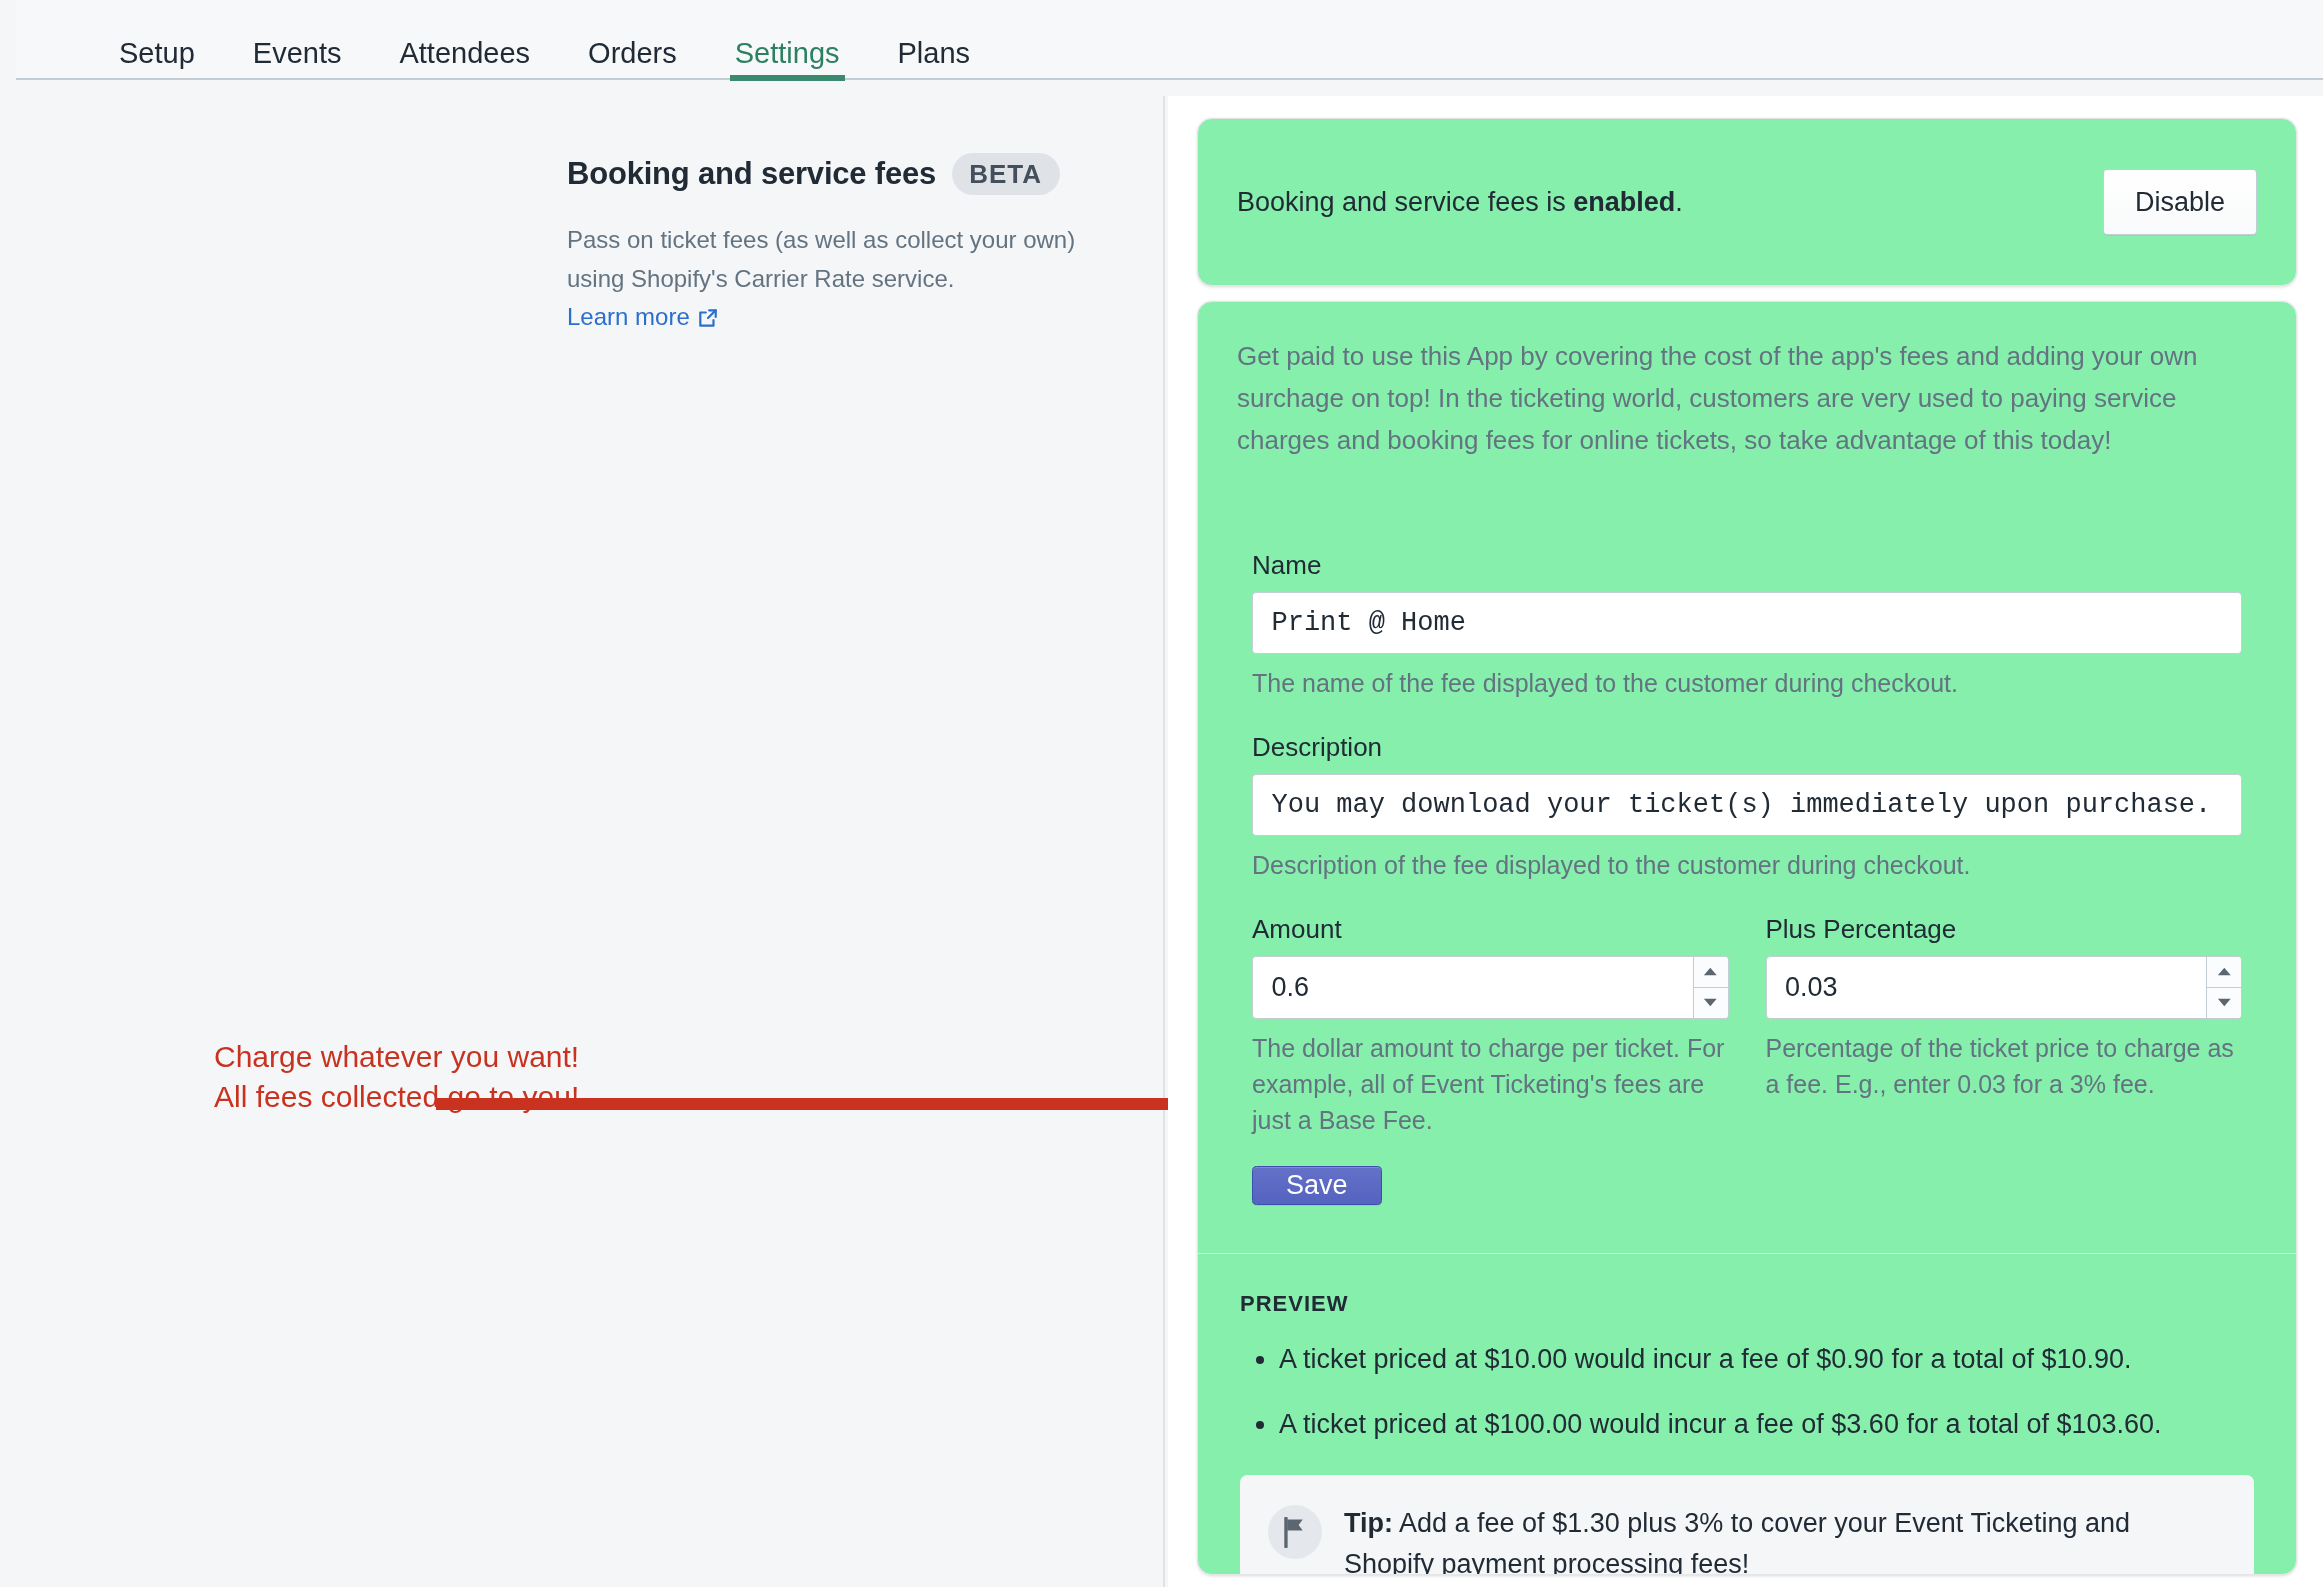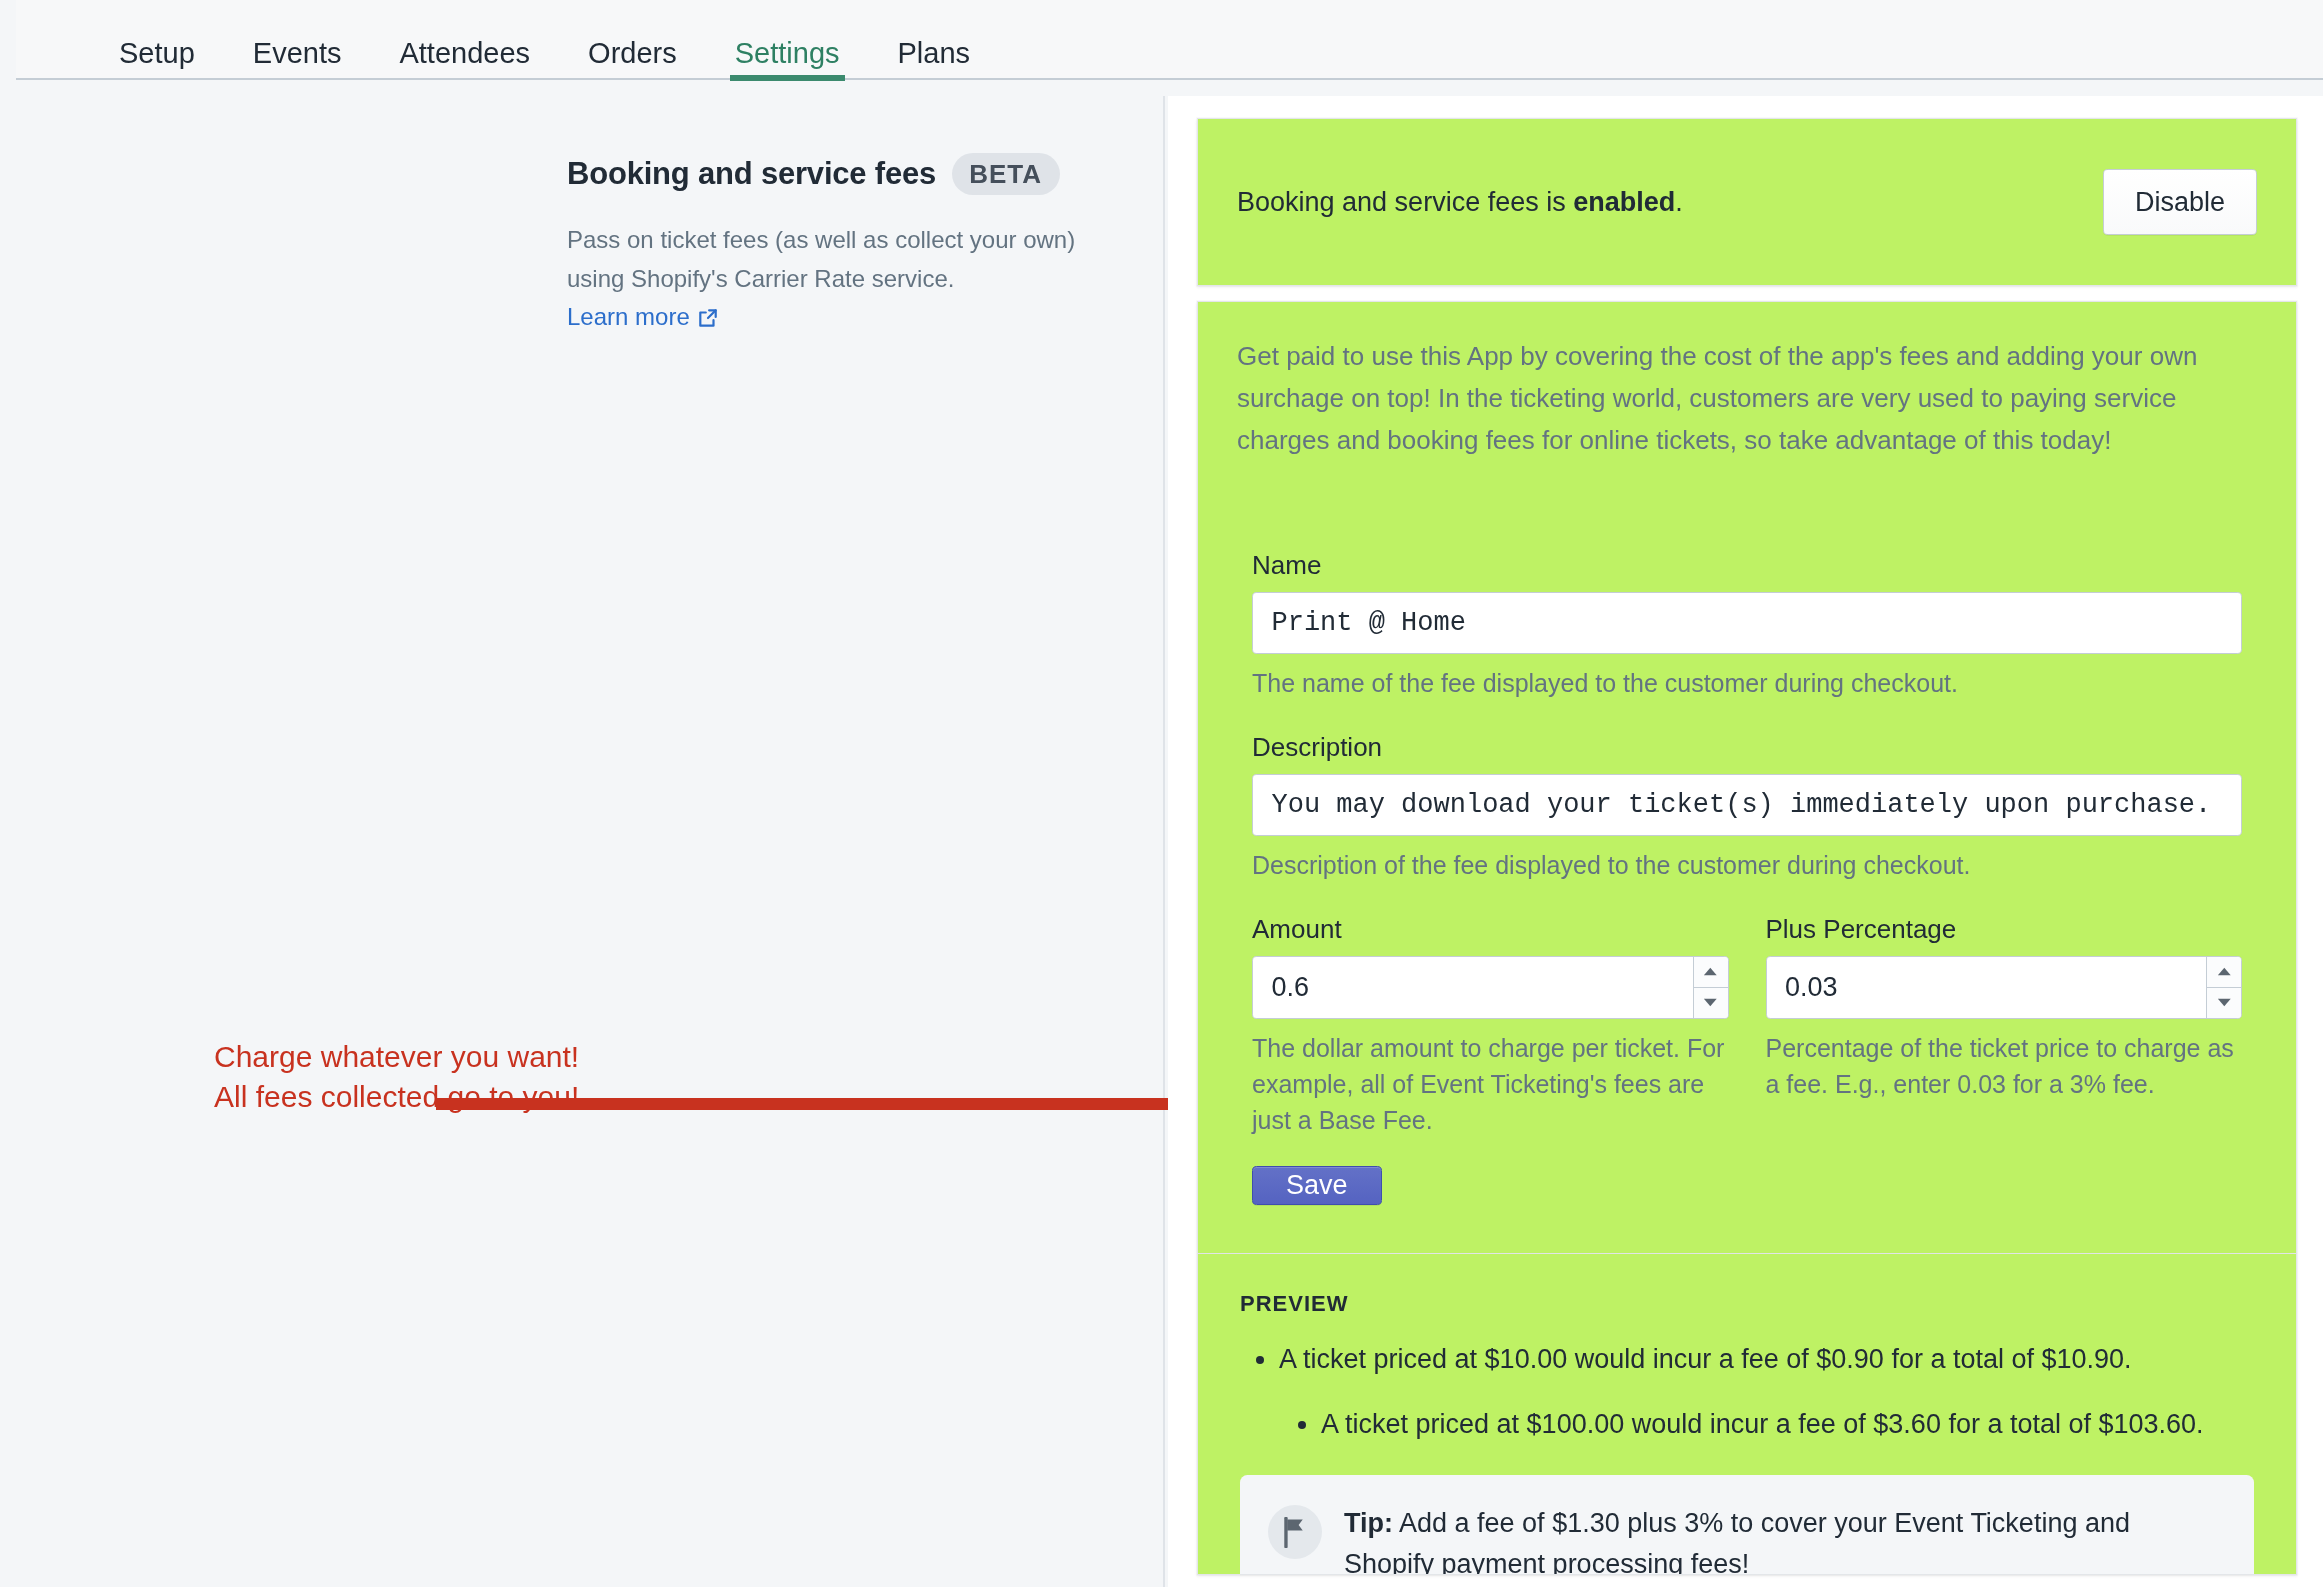--- a/index.html
+++ b/index.html
@@ -132,23 +132,23 @@
     white-space: pre-line;
   }
   .annotation-arrow {
     position: absolute;
     left: 222px;
     top: 29.5px;
   }
 
   
   .card {
-    background: #bef264;
+    background: #86efac;
     border: 0.9px solid #e3e6e9;
-    border-radius: 0;
+    border-radius: 15px;
     box-shadow: 0 0 0 0.9px rgba(63,63,68,0.03), 0 1.8px 2.8px 0 rgba(63,63,68,0.10);
   }
   .card-status {
     position: absolute;
     left: 29px;
     top: 22px;
     width: 1100px;
     height: 168px;
     display: flex;
     align-items: center;
@@ -281,21 +281,21 @@
   .preview-list {
     margin: 0;
     padding-left: 39px;
   }
   .preview-list li {
     font-size: 27px;
     line-height: 1.5;
     color: #212b36;
     margin-bottom: 24px;
   }
-  .preview-list li:last-child { margin-bottom: 0; margin-left: 42px; }
+  .preview-list li:last-child { margin-bottom: 0; }
 
   .tip-banner {
     margin-top: 31px;
     background: #f4f6f8;
     border-radius: 7.4px;
     padding: 28px 31px 29.5px 28px;
     display: flex;
     gap: 22px;
     align-items: flex-start;
   }

